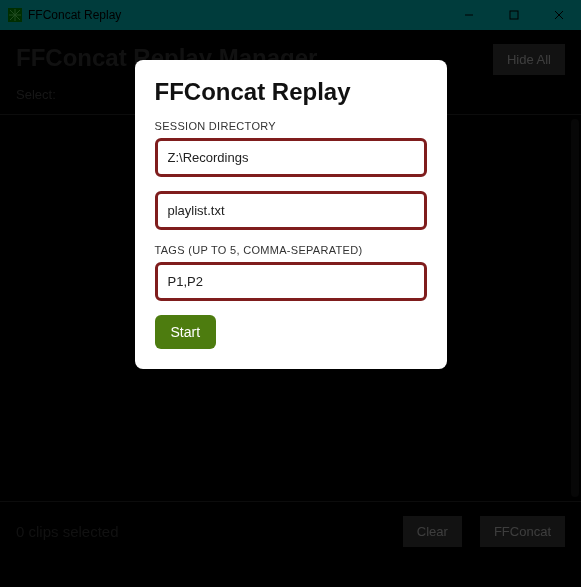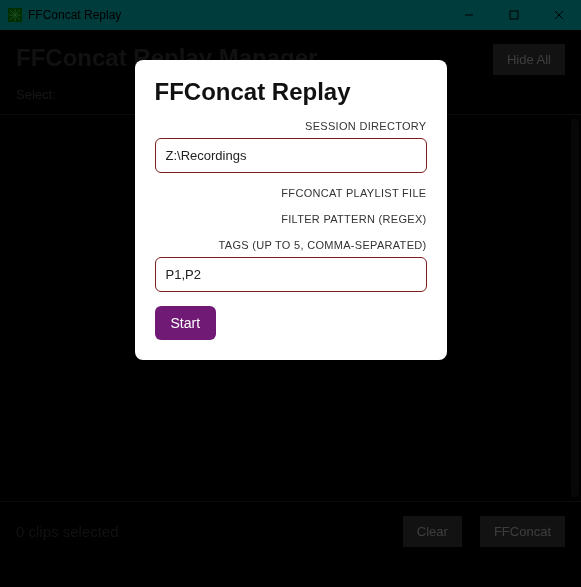--- a/index.html
+++ b/index.html
@@ -70,30 +70,30 @@
     border-radius: 8px;
     padding: 18px 20px 20px 20px;
   }
   .modal h2 {
     font-size: 24px; font-weight: 800; color: #111;
     margin-bottom: 14px;
   }
   .field { margin-bottom: 14px; }
   .field label {
     display: block; font-size: 11px; letter-spacing: 0.3px;
-    color: #333; font-weight: 500; margin-bottom: 6px; text-align: right;
+    color: #333; font-weight: 500; margin-bottom: 6px;
   }
   .field input {
     width: 100%;
-    border: 1px solid #7f1d1d; border-radius: 6px;
+    border: 3px solid #7f1d1d; border-radius: 6px;
     padding: 9px 10px; font-size: 13px; color: #222;
     outline: none;
   }
   .start {
-    background: #701a75; color: #fff;
+    background: #4d7c0f; color: #fff;
     border: none; border-radius: 6px;
     padding: 9px 16px; font-size: 14px;
   }
 </style>
 </head>
 <body>
 
 <div class="titlebar">
   <span class="app-icon">
     <svg width="14" height="14" viewBox="0 0 14 14">
@@ -144,25 +144,24 @@
 <div class="overlay">
   <div class="modal">
     <h2>FFConcat Replay</h2>
 
     <div class="field">
       <label>SESSION DIRECTORY</label>
       <input type="text" value="Z:\Recordings" style="">
     </div>
 
     <div class="field">
-      <label>FFCONCAT PLAYLIST FILE</label>
+      <input type="text" value="playlist.txt" style="">
     </div>
 
     <div class="field">
-      <label>FILTER PATTERN (REGEX)</label>
     </div>
 
 
     <div class="field">
       <label>TAGS (UP TO 5, COMMA-SEPARATED)</label>
       <input type="text" value="P1,P2" style="">
     </div>
 
     <button class="start">Start</button>
   </div>

